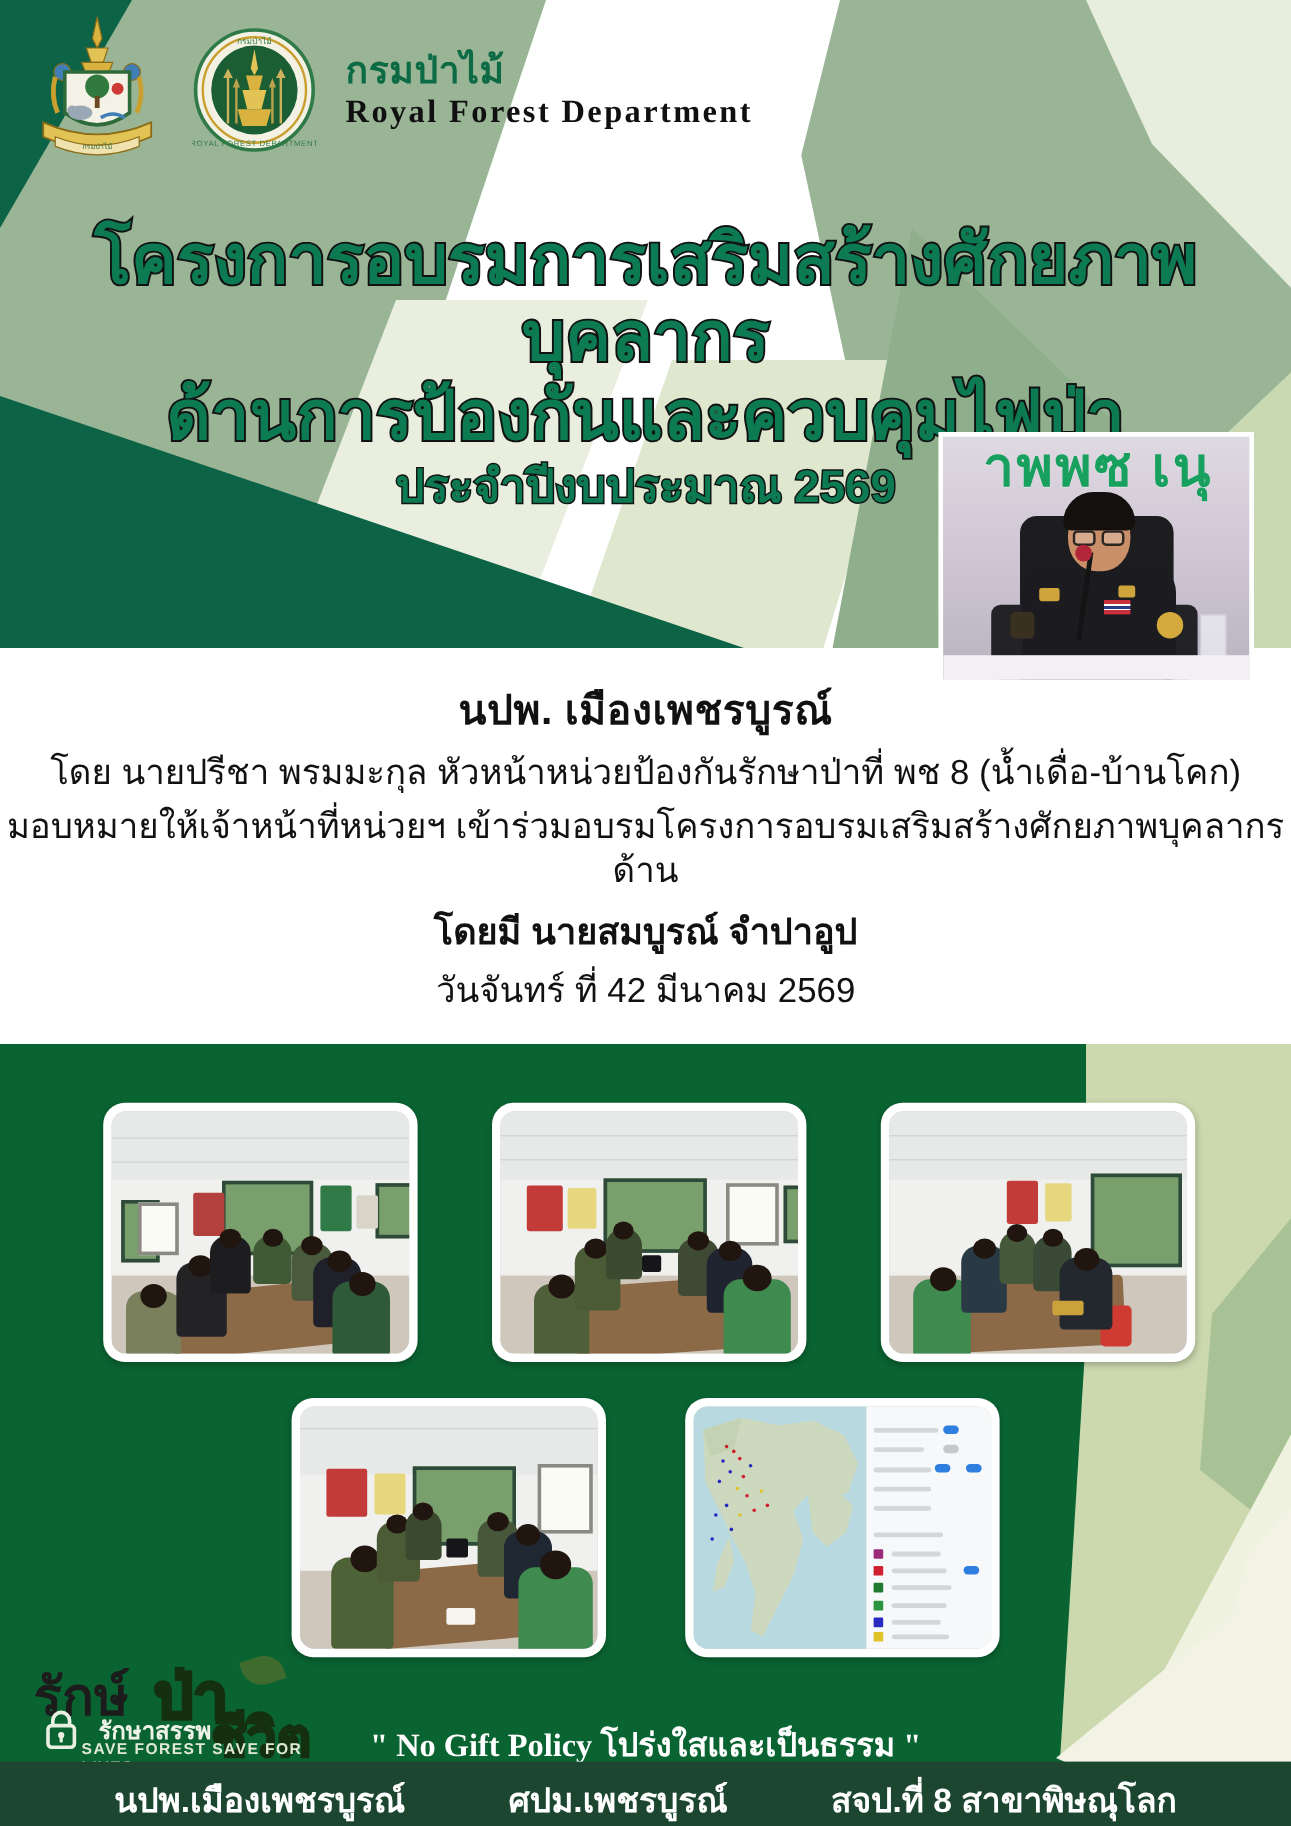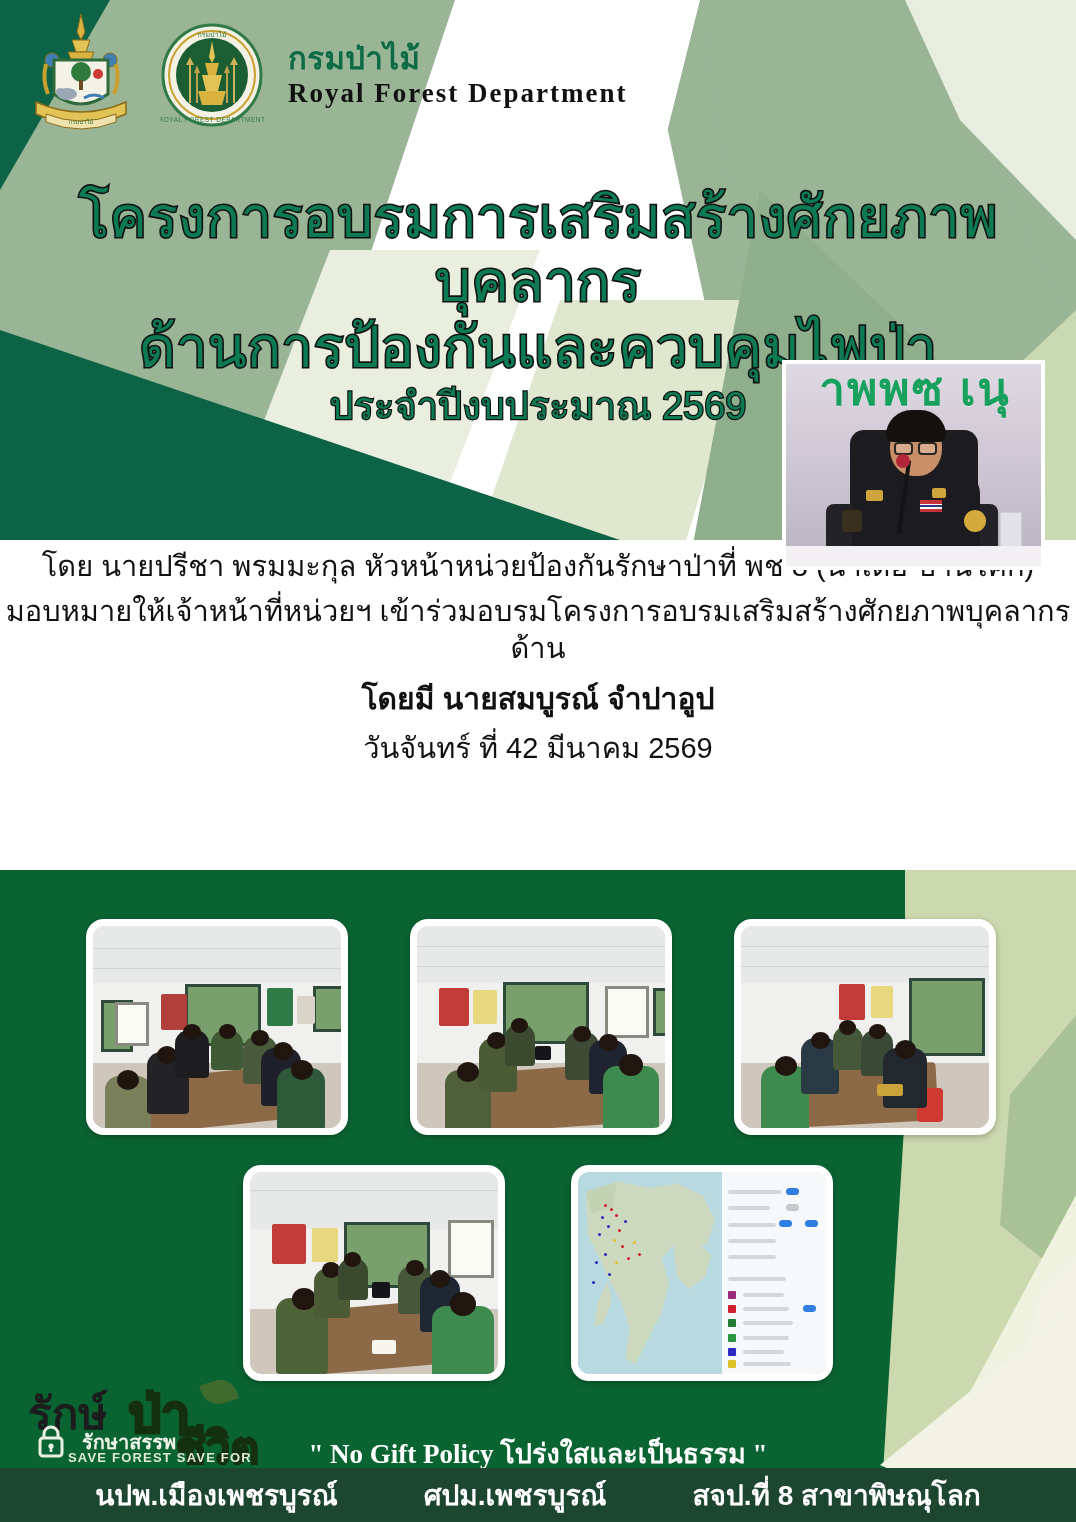--- a/index.html
+++ b/index.html
@@ -21,21 +21,21 @@
   .crest{width:118px;height:130px;margin-left:22px;position:relative;}
   .seal{width:104px;height:104px;margin-left:20px;position:relative;}
   .orgnames{margin-left:24px;line-height:1.05;}
   .org-th{color:#0c6b44;font-size:31px;font-weight:700;letter-spacing:.5px;}
   .org-en{color:#101010;font-size:27px;font-weight:700;font-family:"Liberation Serif","DejaVu Serif",serif;letter-spacing:2px;margin-top:4px;}
 
   
   .titlewrap{position:absolute;left:0;top:186px;width:1076px;z-index:25;text-align:center;}
   .t-line{
     color:#0c7a52;
-    font-weight:400;
+    font-weight:700;
     line-height:1.12;
     -webkit-text-stroke:3.2px #121212;
     paint-order:stroke fill;
     letter-spacing:0px;
   }
   .t1{font-size:57px;}
   .t2{font-size:57px;margin-top:2px;}
   .t3{font-size:38px;margin-top:6px;-webkit-text-stroke:2.4px #121212;}
 
   
@@ -126,21 +126,21 @@
   
   .nogift{
     position:absolute;left:0;top:1432px;width:1076px;text-align:center;z-index:35;
     color:#ffffff;font-size:27px;font-weight:700;
     font-family:"Liberation Serif","DejaVu Serif",serif;
   }
 
   
   .footer{
     position:absolute;left:0;bottom:0;width:1076px;height:54px;background:#1c4630;z-index:50;
-    display:flex;align-items:center;justify-content:center;gap:86px;
+    display:flex;align-items:flex-end;justify-content:center;gap:86px;
     color:#ffffff;font-size:28px;font-weight:700;
   }
 </style>
 </head>
 <body>
 
 <div class="poster">
 
   <div class="topband">
 
@@ -246,20 +246,21 @@
     <div class="p-flag"></div>
     <div class="p-patchl"></div>
     <div class="p-patchr"></div>
     <div class="p-mic"></div>
     <div class="p-micball"></div>
     <div class="p-glassw"></div>
     <div class="p-desk"></div>
   </div>
 
   <div class="textband">
+    <div class="tb-head">นปพ. เมืองเพชรบูรณ์</div>
     <div class="tb-line">โดย นายปรีชา พรมมะกุล หัวหน้าหน่วยป้องกันรักษาป่าที่ พช 8 (น้ำเดื่อ-บ้านโคก)</div>
     <div class="tb-line">มอบหมายให้เจ้าหน้าที่หน่วยฯ เข้าร่วมอบรมโครงการอบรมเสริมสร้างศักยภาพบุคลากรด้าน</div>
     <div class="tb-strong">โดยมี นายสมบูรณ์  จำปาอูป</div>
     <div class="tb-line">วันจันทร์ ที่ 42 มีนาคม 2569</div>
   </div>
 
   <div class="greensec">
 
     <svg width="1076" height="657" style="position:absolute;left:0;top:0;">
       <polygon points="905,0 1076,0 1076,657 905,657" fill="#ccd9ae"></polygon>

